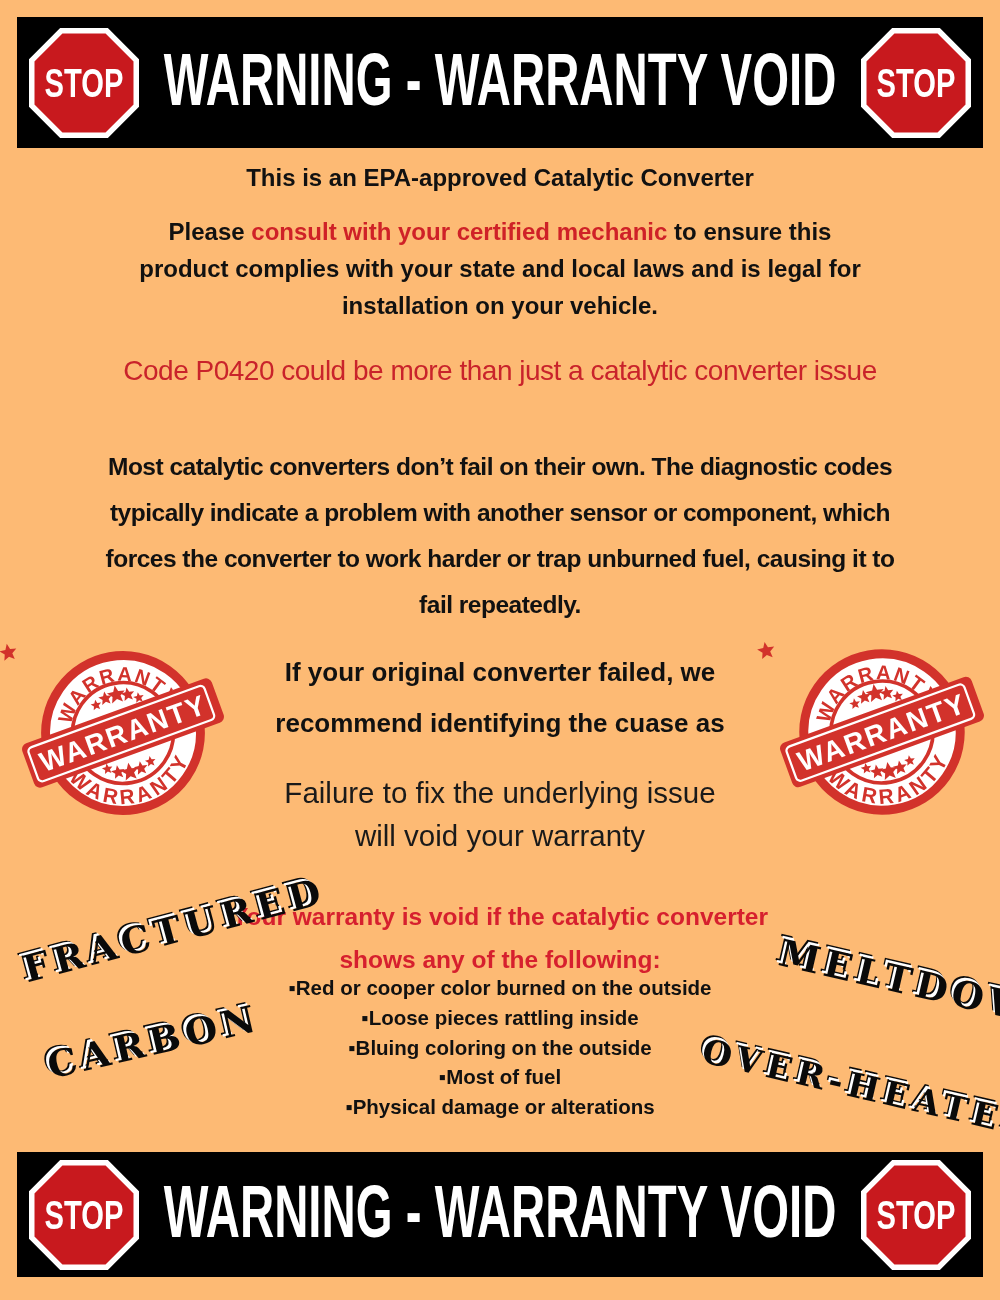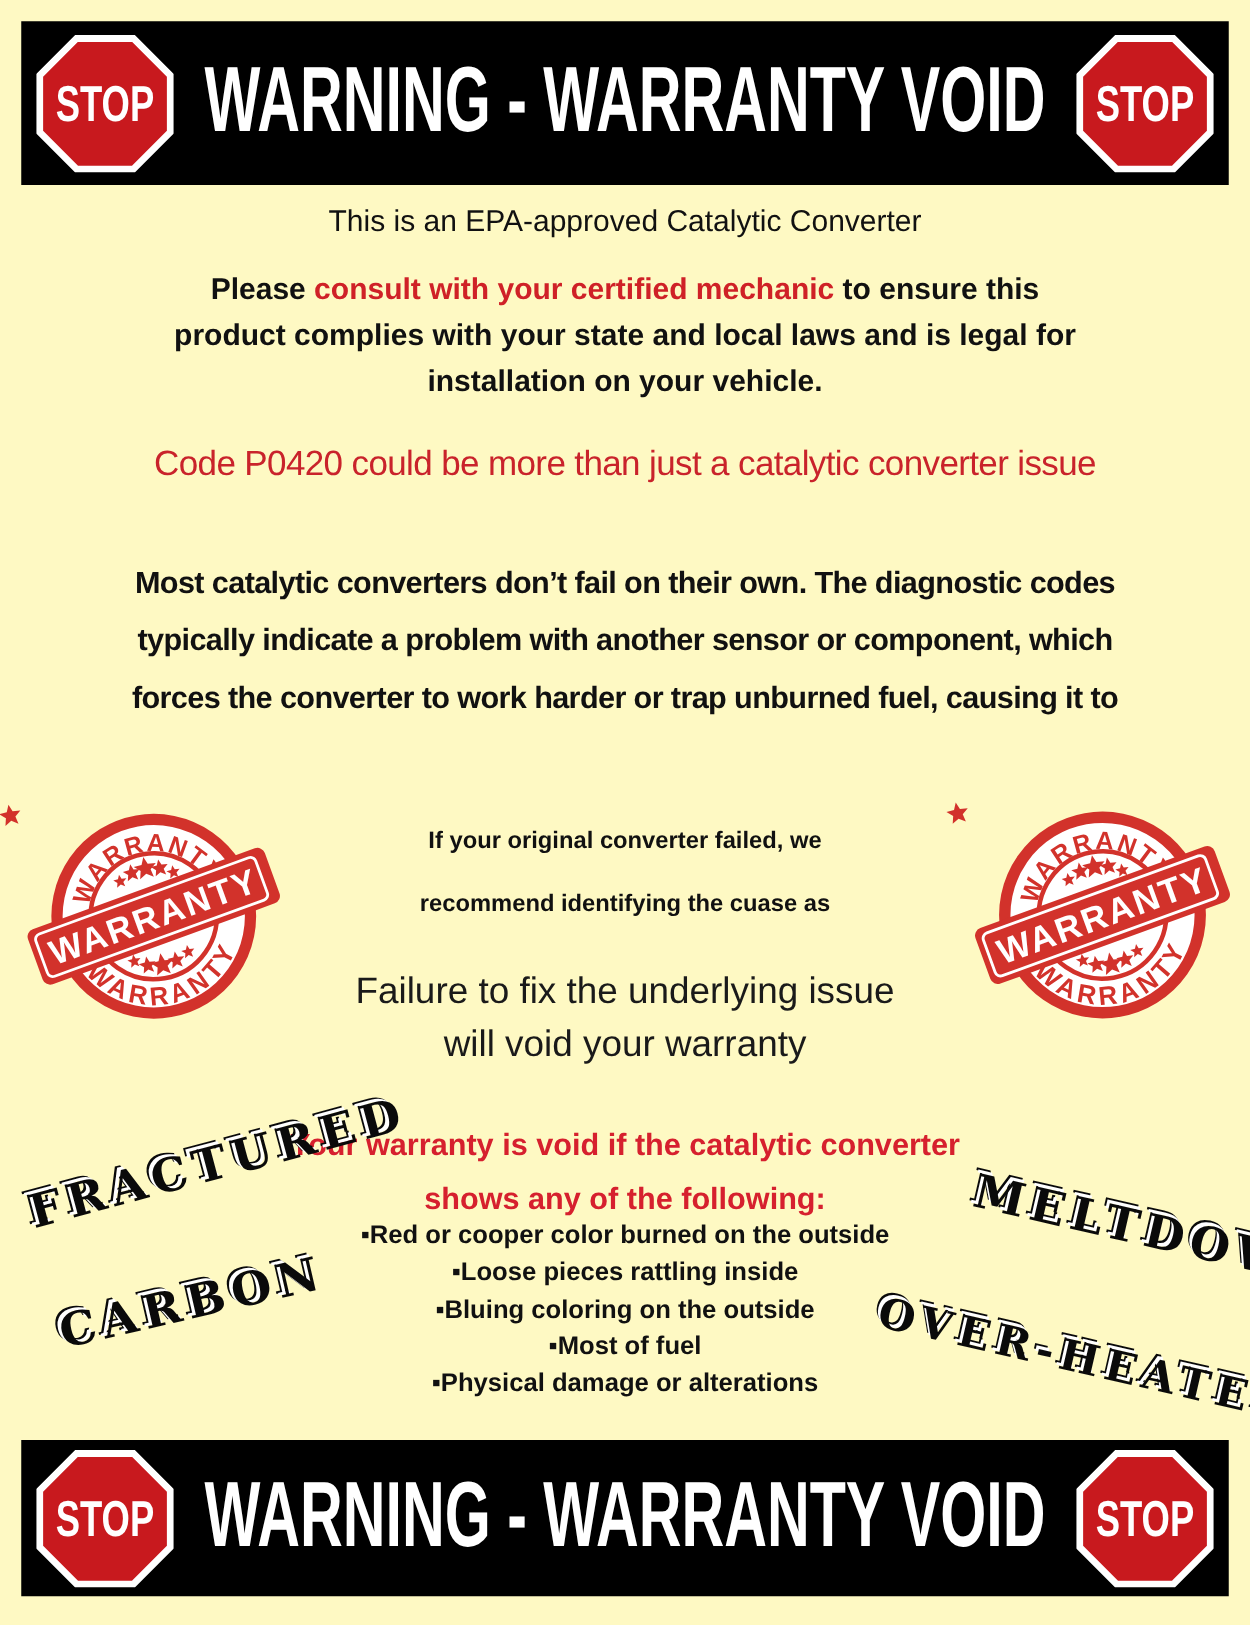--- a/index.html
+++ b/index.html
@@ -1,17 +1,17 @@
 <!DOCTYPE html>
 <html><head>
 <meta charset="utf-8">
 <style>
   html,body { margin:0; padding:0; background:#ffffff; }
   #page {
-    position:relative; width:1000px; height:1300px; background:#fef9c3;
+    position:relative; width:1000px; height:1300px; background:#fdba74;
     font-family:"Liberation Sans", sans-serif; color:#111; overflow:hidden;
   }
 
   
   .banner { position:absolute; left:17px; width:966px; background:#000; }
   .banner.top    { top:17px;   height:131px; }
   .banner.bottom { top:1152px; height:125px; }
   .banner-title {
     position:absolute; left:50%; top:50%;
     transform:translate(-50%,-54%) scaleX(0.64);
@@ -20,29 +20,29 @@
   }
   .stop-sign { position:absolute; top:50%; transform:translateY(-50%); width:110px; height:110px; }
   .stop-sign.left  { left:12px; }
   .stop-sign.right { right:12px; }
   .stop-sign svg { width:100%; height:100%; display:block; }
 
   
   .tblock { position:absolute; left:0; width:1000px; text-align:center; }
   .tblock .ln { white-space:nowrap; }
 
-  .epa        { top:164px; font-size:24px; font-weight:400; }
+  .epa        { top:164px; font-size:24px; font-weight:700; }
   .consult    { top:213px; font-size:24px; font-weight:700; line-height:37px; }
   .red-inline { color:#cf2127; }
   .p0420 {
     top:355px; font-size:28px; font-weight:500; color:#c9232b; letter-spacing:-0.5px;
     text-decoration-thickness:2px; text-underline-offset:5px;
   }
   .diagnostic { top:444px; font-size:24.5px; font-weight:700; line-height:46px; letter-spacing:-0.5px; }
-  .recommend  { top:647px; font-size:19px;  font-weight:700; line-height:51px; }
+  .recommend  { top:647px; font-size:26px;  font-weight:700; line-height:51px; }
   .failure    { top:771px; font-size:29.5px; font-weight:400; line-height:43px; color:#1a1a1a; }
   .void-notice{ top:880px; font-size:24.5px; font-weight:700; line-height:43px; color:#d6202e;margin-top:15px; }
   .bullets    { top:973px; font-size:20.5px; font-weight:700; line-height:29.8px; }
 
   
   .stamp { position:absolute; }
   .stamp svg { width:100%; height:100%; overflow:visible; display:block; }
   .stamp.left  { left:24px;  top:634px; width:198px; height:198px; }
   .stamp.right { left:782px; top:632px; width:200px; height:200px; }
   .stamp-arc-text  { font-family:"Liberation Sans",sans-serif; font-weight:700; fill:#d2322b; }
@@ -92,20 +92,21 @@
   </div>
 
   <div class="tblock p0420">
     <span>Code P0420 could be more than just a catalytic converter issue</span>
   </div>
 
   <div class="tblock diagnostic">
     <div class="ln">Most catalytic converters don’t fail on their own. The diagnostic codes</div>
     <div class="ln">typically indicate a problem with another sensor or component, which</div>
     <div class="ln">forces the converter to work harder or trap unburned fuel, causing it to</div>
+    <div class="ln">fail repeatedly.</div>
   </div>
 
   <div class="stamp left">
     <svg viewBox="0 0 220 220">
       <g transform="rotate(-10 110 110)">
         <circle cx="110" cy="110" r="86" fill="#ffffff" stroke="#d2322b" stroke-width="10"></circle>
         <circle cx="110" cy="110" r="56" fill="none" stroke="#d2322b" stroke-width="4"></circle>
         <path id="arcT-l" d="M 54,95 A 58,58 0 0 1 166,95" fill="none"></path>
         <path id="arcB-l" d="M 35.8,137 A 79,79 0 0 0 184.2,137" fill="none"></path>
         <text class="stamp-arc-text" font-size="22" letter-spacing="2"><textPath href="#arcT-l" startOffset="50%" text-anchor="middle">WARRANTY</textPath></text>

